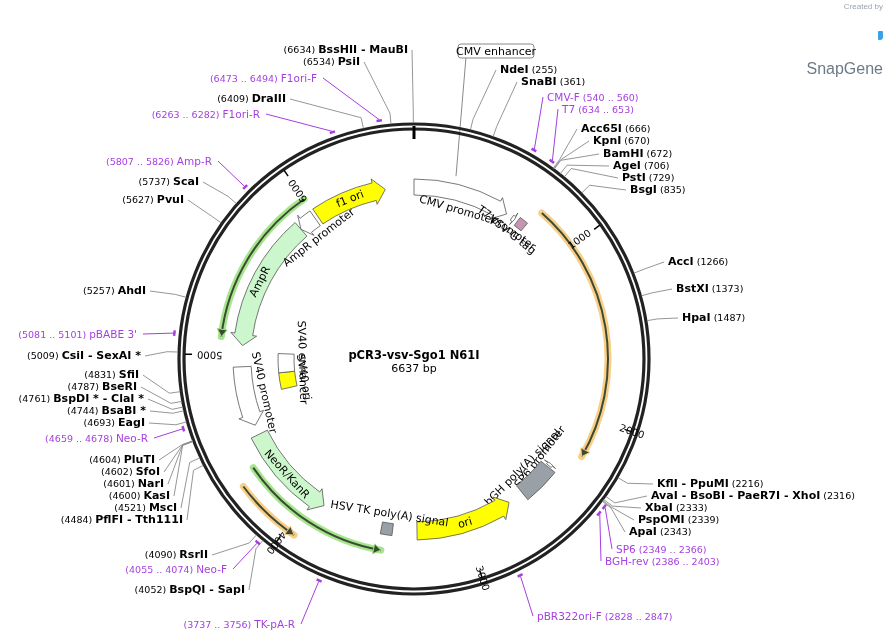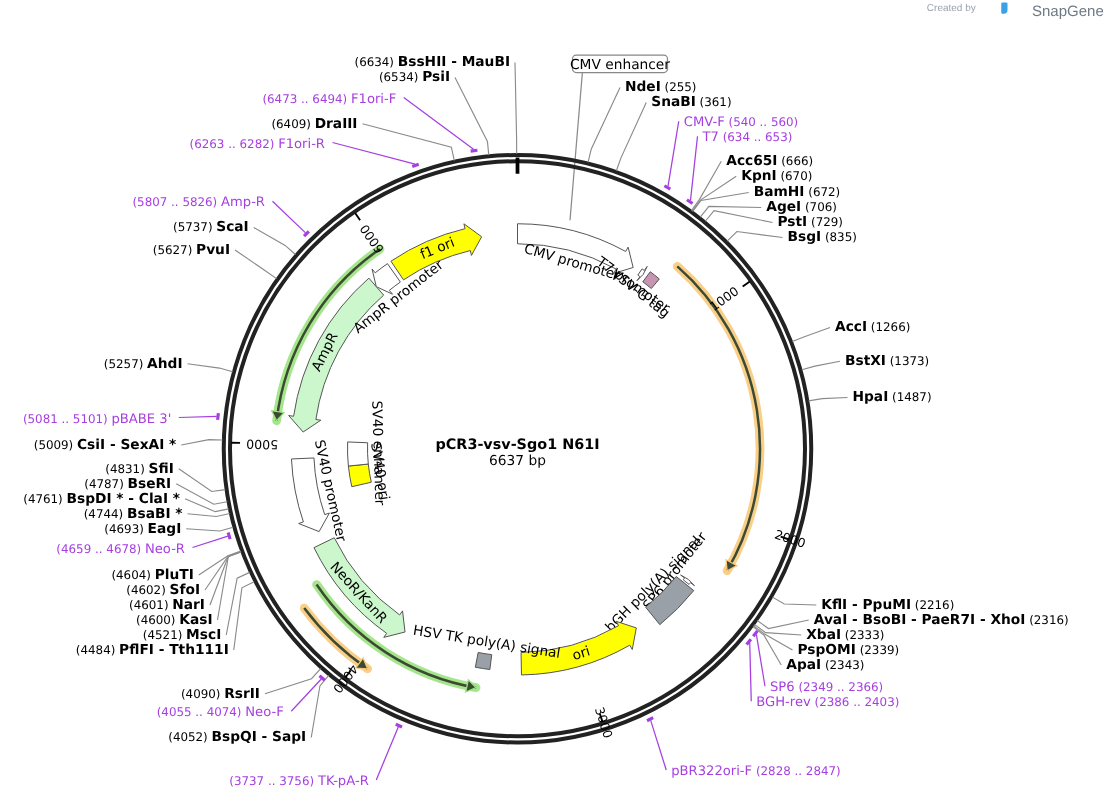--- a/index.html
+++ b/index.html
@@ -1,20 +1,20 @@
 <!DOCTYPE html>
 <html><head>
 <meta charset="utf-8">
 <style>
   html,body{margin:0;padding:0;background:#fff;}
   body{width:893px;height:642px;overflow:hidden;position:relative;font-family:"DejaVu Sans","Liberation Sans",sans-serif;}
   #map{position:absolute;left:0;top:0;}
-  .credit{position:absolute;right:10px;top:2px;font-size:8px;color:#9aa3ad;font-family:"Liberation Sans",sans-serif;display:flex;align-items:flex-start;gap:20px;}
+  .credit{position:absolute;right:10px;top:2px;font-size:8px;color:#9aa3ad;font-family:"Liberation Sans",sans-serif;display:flex;align-items:flex-end;gap:20px;flex-direction:column;}
   .credit .logo{display:inline-block;width:5px;height:9px;background:#3aa0e8;border-radius:1px 1px 3px 1px;}
-  .credit .brand{font-size:12px;color:#6d7a86;}
+  .credit .brand{font-size:16px;color:#6d7a86;}
   svg text{font-family:"DejaVu Sans","Liberation Sans",sans-serif;}
   .enz{font-size:11px;font-weight:bold;fill:#000;}
   .pos{font-size:9.5px;fill:#000;}
   .prm{font-size:10.5px;fill:#a53fe0;}
   .prmpos{font-size:9.5px;fill:#a53fe0;}
   .feat{font-size:11px;fill:#000;}
   .tick{font-size:10px;fill:#000;}
 </style>
 </head>
 <body>

